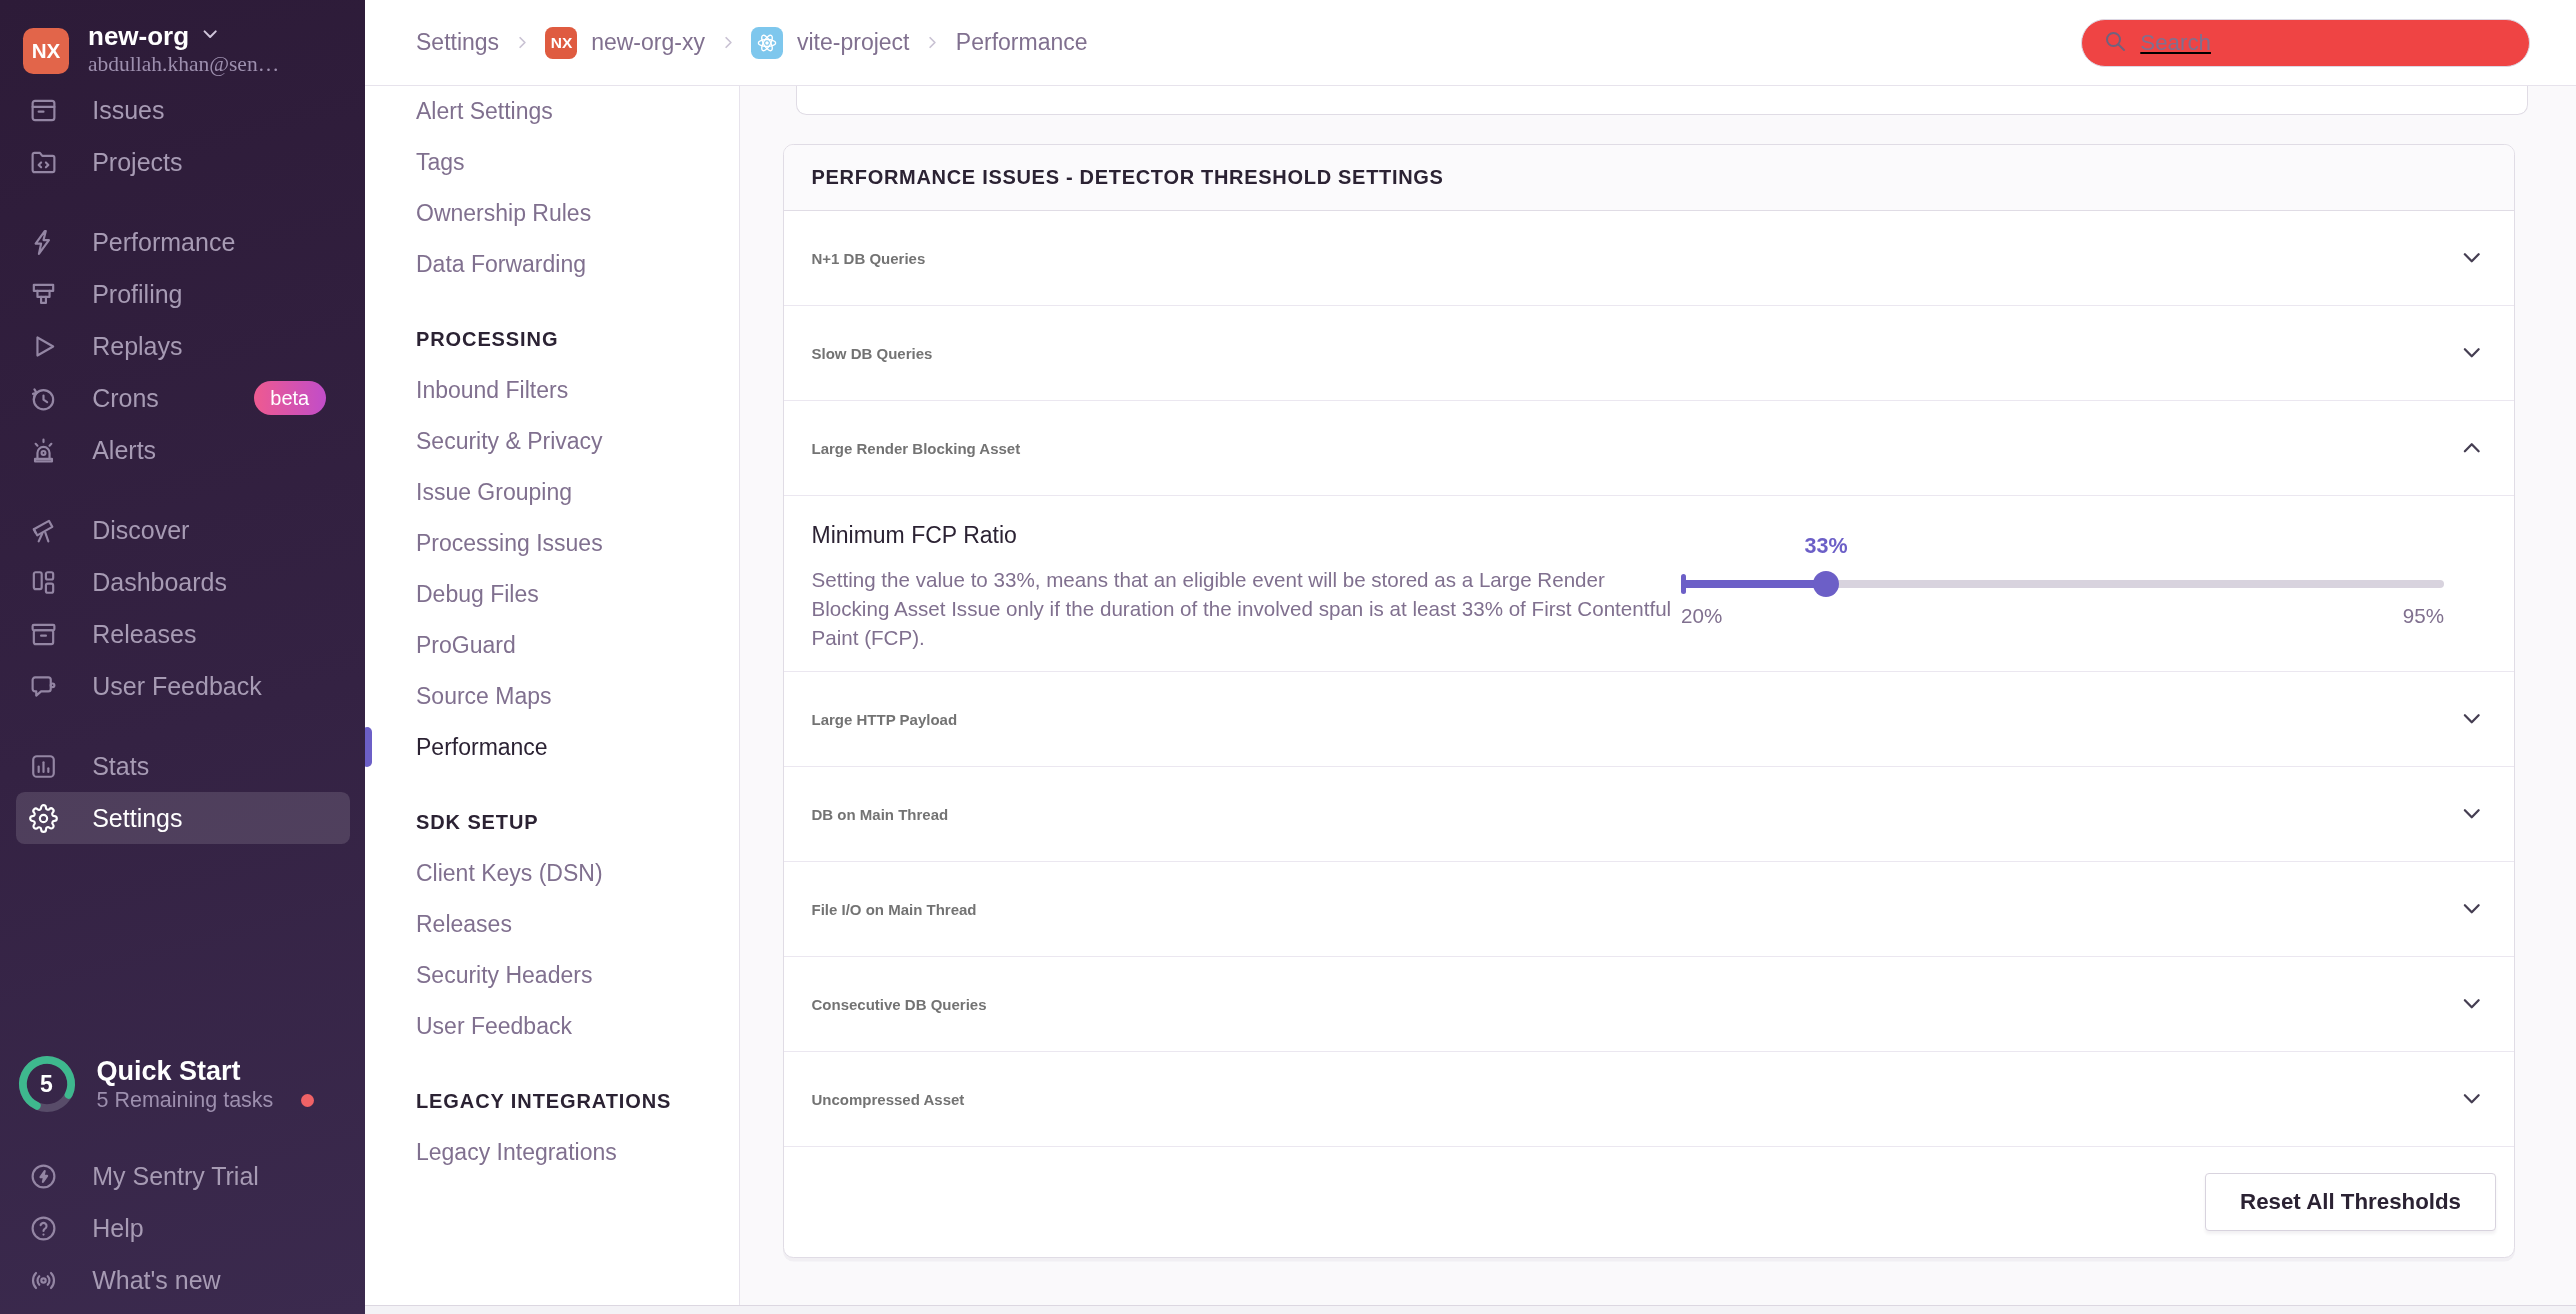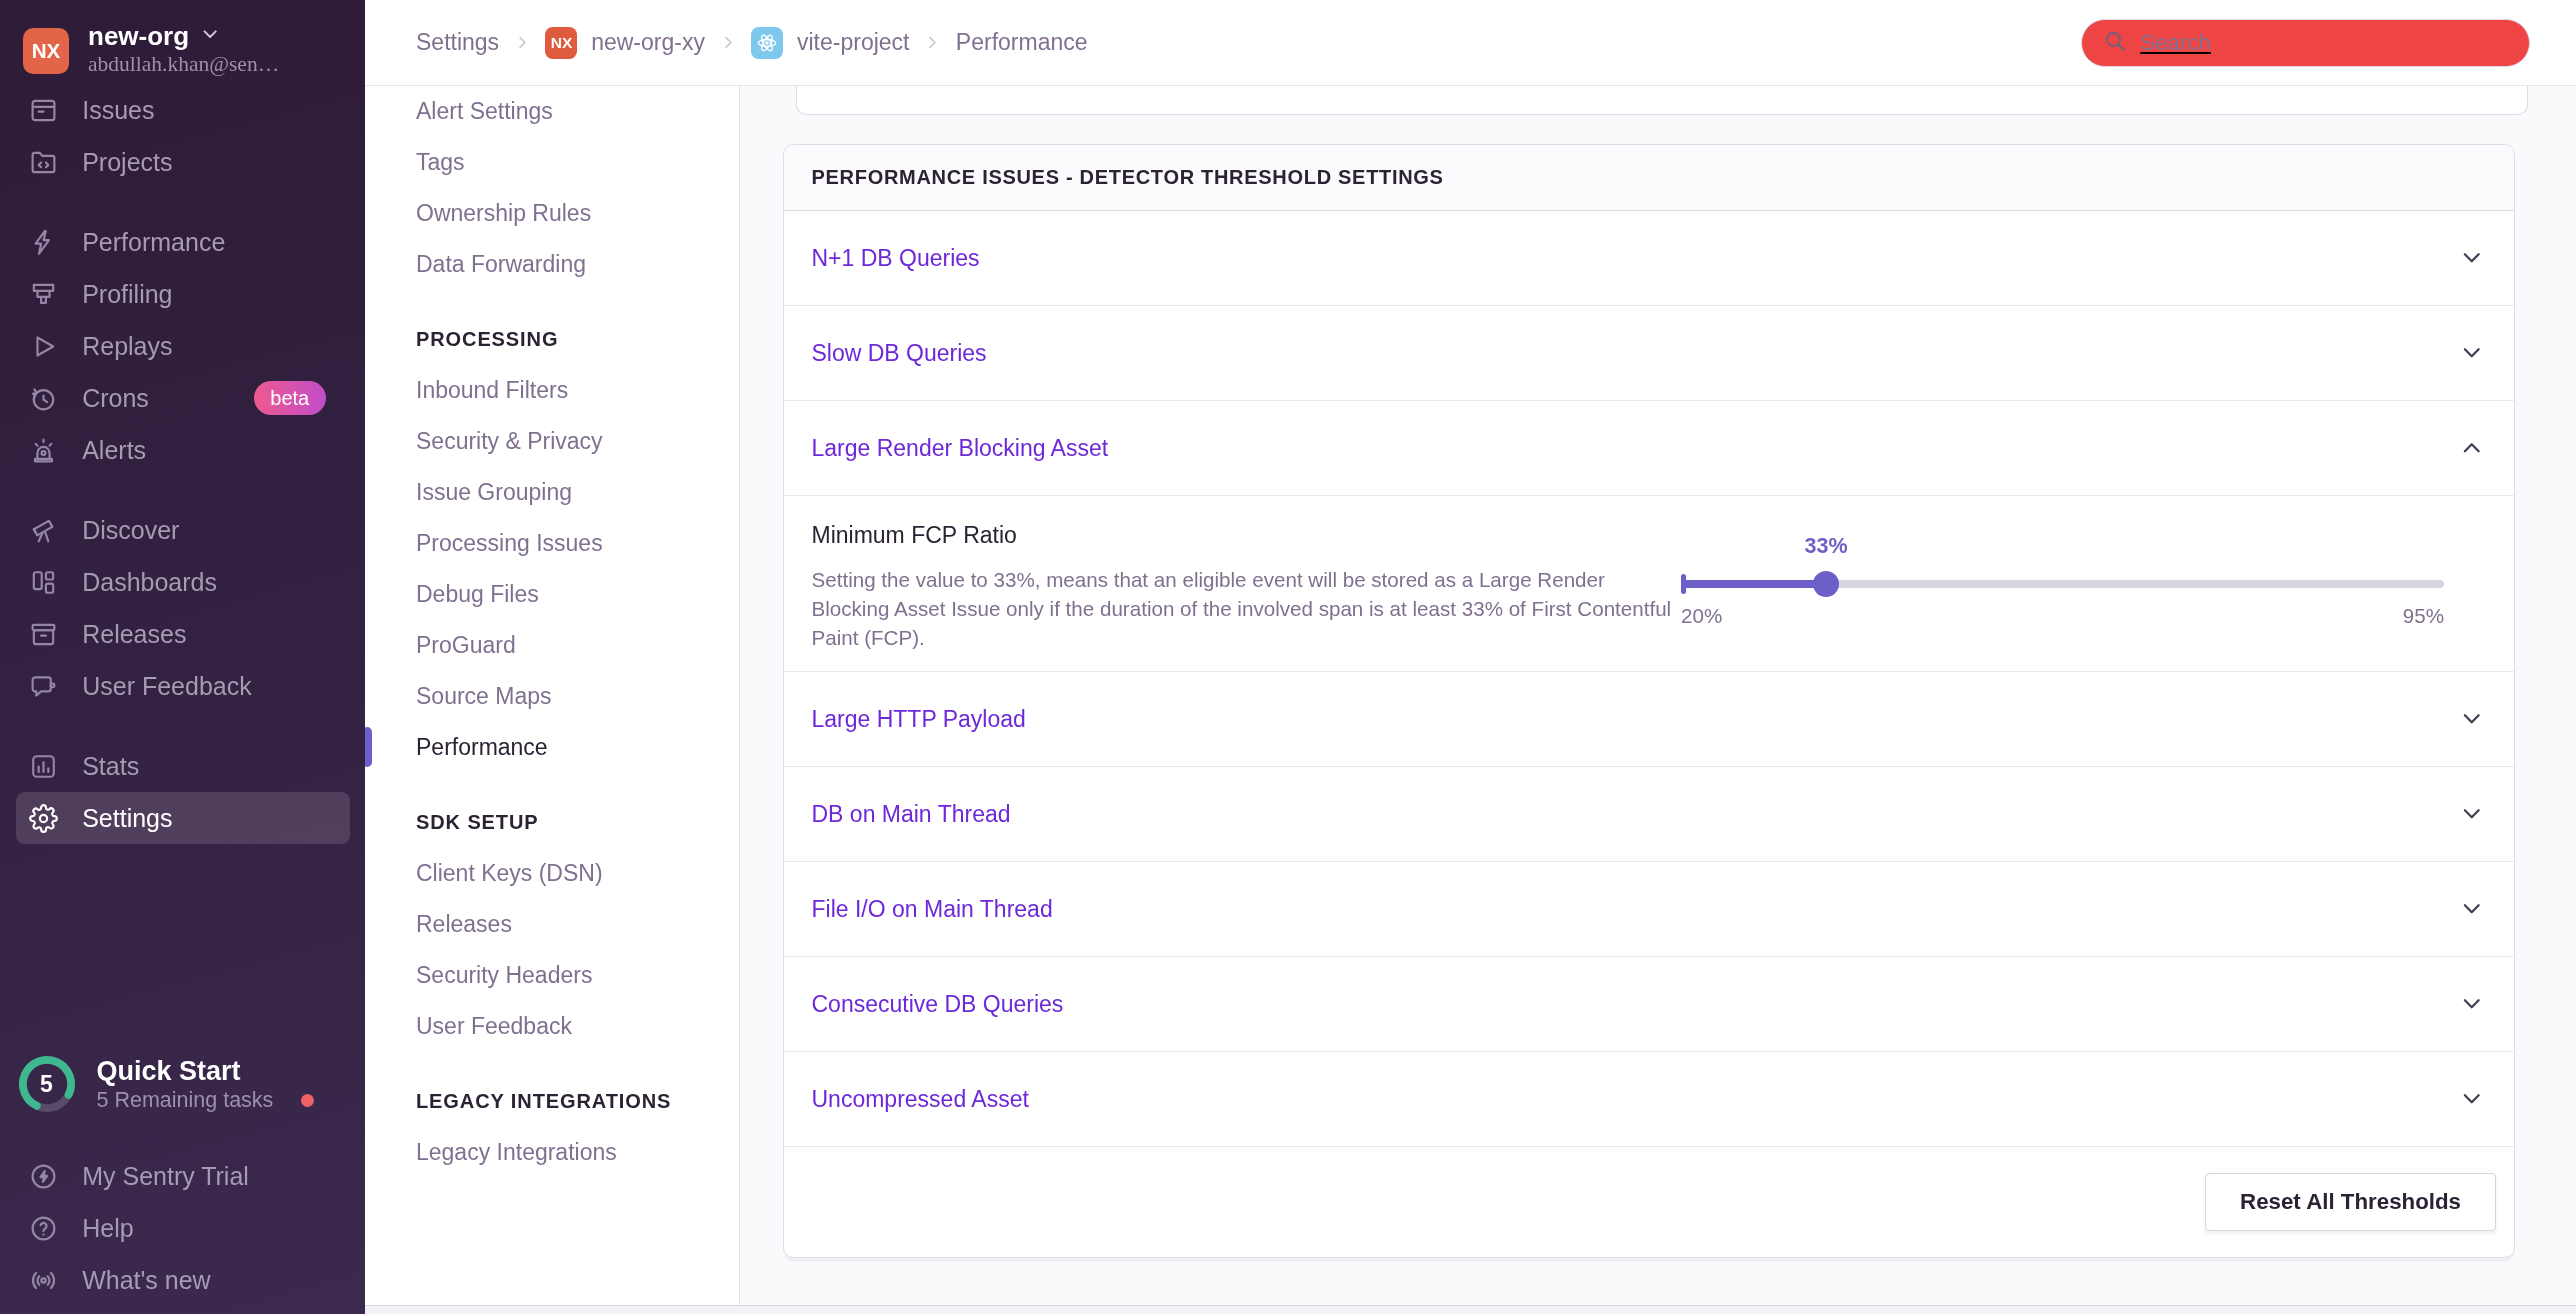--- a/index.html
+++ b/index.html
@@ -17,21 +17,21 @@
     color:#a79bb4;
   }
   .sb-org { position:absolute; top:22.3px; left:23px; right:12px; display:flex; gap:19px; align-items:center; cursor:pointer; }
   .sb-avatar {
     width:46px; height:46px; border-radius:10.3px; background:#e2654a; color:#fff;
     display:flex; align-items:center; justify-content:center; font-size:20.6px; font-weight:700; flex:none;
   }
   .sb-org-name { display:flex; align-items:center; gap:10.3px; color:#fff; font-size:26px; font-weight:700; line-height:29px; }
   .sb-org-email { color:#9d8fae; font-size:21.5px; line-height:27.5px; white-space:nowrap; overflow:hidden;font-family:Liberation Serif, serif; }
   .sb-nav { position:absolute; top:84px; left:15.5px; right:15.5px; }
-  .sb-item { position:relative; height:52px; display:flex; align-items:center; gap:24px; padding:0 0 0 13.7px; font-size:25px; cursor:pointer; border-radius:8.6px; }
+  .sb-item { position:relative; height:52px; display:flex; align-items:center; gap:34px; padding:0 0 0 13.7px; font-size:25px; cursor:pointer; border-radius:8.6px; }
   .sb-item .icon { width:29px; height:29px; flex:none; color:#9486a4; display:flex; align-items:center; justify-content:center; }
   .sb-item .icon svg { width:29px; height:29px; stroke:currentColor; fill:none; stroke-width:1.8; stroke-linecap:round; stroke-linejoin:round; }
   .sb-item .lbl { color:#a79bb4; white-space:nowrap; }
   .sb-item.active { background:rgba(255,255,255,0.13); }
   .sb-item.active .lbl { color:#fff; }
   .sb-item.active .icon { color:#fff; }
   .sb-gap { height:28px; }
   .beta-badge {
     margin-left:auto; margin-right:24px; color:#fff; font-size:20px; line-height:20px;
     padding:6.9px 16.3px; border-radius:858px;
@@ -80,21 +80,21 @@
   .panel {
     position:absolute; left:42px; top:58px; width:1732px; background:#fff;
     border:1.7px solid #e0dce5; border-radius:10.3px; box-shadow:0 3.4px 0 rgba(37,11,54,0.04);
   }
   .panel-header {
     height:66px; background:#fbfafc; border-bottom:1.7px solid #e0dce5; border-radius:9.5px 9.5px 0 0;
     display:flex; align-items:center; padding:0 27.5px; font-size:20px; font-weight:700;
     letter-spacing:0.7px; color:#2b2233;
   }
   .acc-row { height:95px; border-bottom:1.7px solid #ebe7f0; display:flex; align-items:center; justify-content:space-between; padding:0 29px 0 27.5px; cursor:pointer; }
-  .acc-row .row-label { font-size:23px; font-weight:400; color:#6d28d9; }
+  .acc-row .row-label { font-size:15px; font-weight:700; color:#737373; }
   .chev { width:27.5px; height:27.5px; }
   .chev svg { width:27.5px; height:27.5px; stroke:#453e52; stroke-width:2; fill:none; stroke-linecap:round; stroke-linejoin:round; }
 
   .detail { position:relative; height:176px; border-bottom:1.7px solid #ebe7f0; }
   .detail-title { position:absolute; left:27.5px; top:26px; font-size:23px; color:#2b2233; }
   .detail-desc { position:absolute; left:27.5px; top:69px; width:872px; font-size:20.6px; line-height:29px; color:#80708f; }
   .slider { position:absolute; left:897px; top:0; width:763px; height:100%; }
   .slider-value { position:absolute; top:38px; transform:translateX(-50%); font-size:21.5px; font-weight:700; color:#6c5fc7; }
   .slider-track { position:absolute; top:84px; left:0; right:0; height:7.7px; border-radius:4.3px; background:#d8d3de; cursor:pointer; }
   .slider-fill { position:absolute; left:0; top:0; height:100%; border-radius:4.3px; background:#6c5fc7; }

